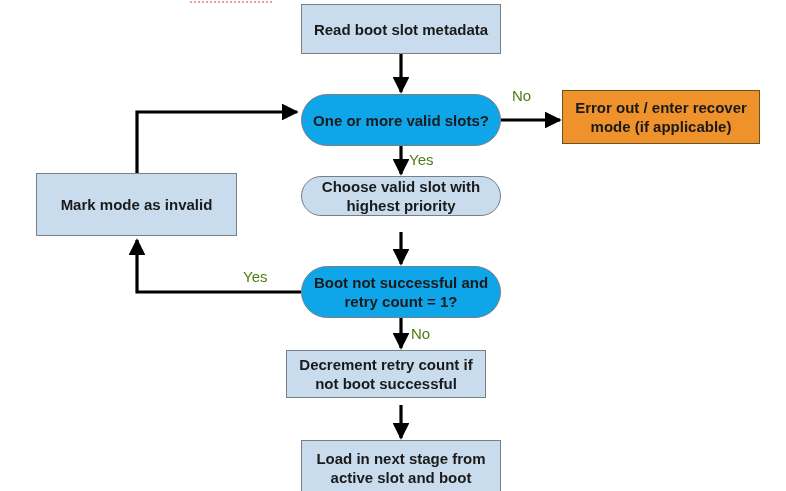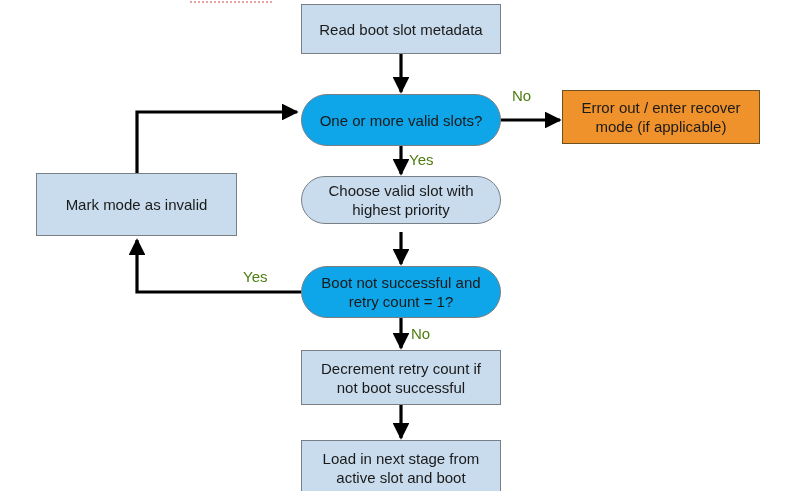--- a/index.html
+++ b/index.html
@@ -49,20 +49,21 @@
     border-radius: 999px;
   }
   .node.error {
     background: #f0922b;
     border-color: #6b5020;
   }
   .node .node-label {
     display: block;
     padding: 0 10px;
     white-space: pre-line;
+    font-weight: bold;
   }
   .edge-label {
     position: absolute;
     font-size: 15px;
     line-height: 15px;
     color: #4d7c0f;
     font-family: "Liberation Sans", sans-serif;
     white-space: nowrap;
     z-index: 3;
   }
@@ -111,29 +112,29 @@
     <div class="node decision" style="left: 301px; top: 94px; width: 200px; height: 52px;">
       <span class="node-label">One or more valid slots?</span>
     </div>
     <div class="node process error" style="left: 562px; top: 90px; width: 198px; height: 54px;">
       <span class="node-label">Error out / enter recover
 mode (if applicable)</span>
     </div>
     <div class="node process" style="left: 36px; top: 173px; width: 201px; height: 63px;">
       <span class="node-label">Mark mode as invalid</span>
     </div>
-    <div class="node process" style="left: 301px; top: 176px; width: 200px; height: 48px; border-radius: 27px;">
+    <div class="node process" style="left: 301px; top: 176px; width: 200px; height: 40px; border-radius: 27px;">
       <span class="node-label">Choose valid slot with
 highest priority</span>
     </div>
     <div class="node decision" style="left: 301px; top: 266px; width: 200px; height: 52px;">
       <span class="node-label">Boot not successful and
 retry count = 1?</span>
     </div>
-    <div class="node process" style="left: 301px; top: 350px; width: 200px; height: 55px;">
+    <div class="node process" style="left: 286px; top: 350px; width: 200px; height: 48px;">
       <span class="node-label">Decrement retry count if
 not boot successful</span>
     </div>
     <div class="node process" style="left: 301px; top: 440px; width: 200px; height: 55px;">
       <span class="node-label">Load in next stage from
 active slot and boot</span>
     </div>
     <div class="edge-label" style="left: 512px; top: 88px;">No</div>
     <div class="edge-label" style="left: 409px; top: 152px;">Yes</div>
     <div class="edge-label" style="left: 243px; top: 269px;">Yes</div>

